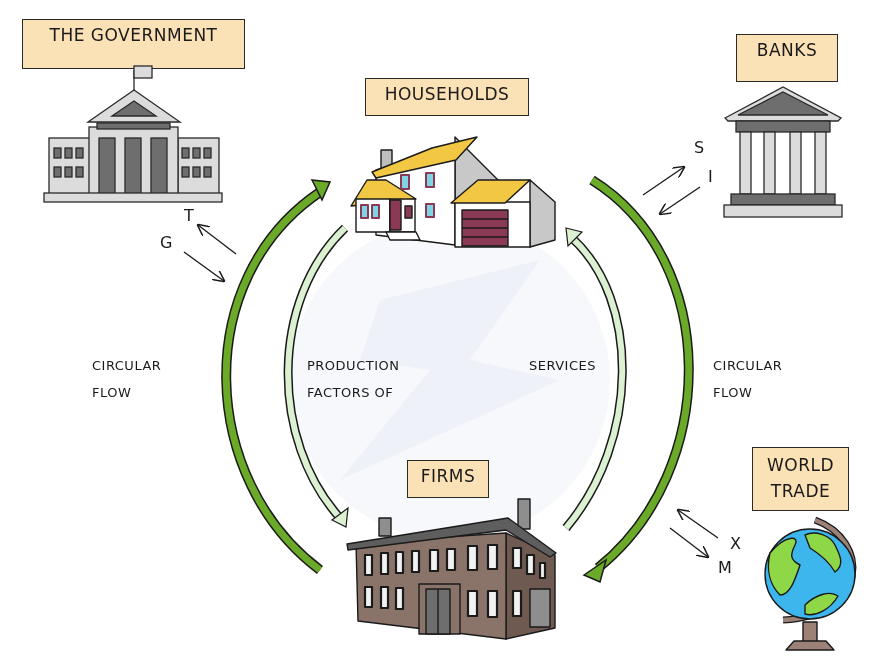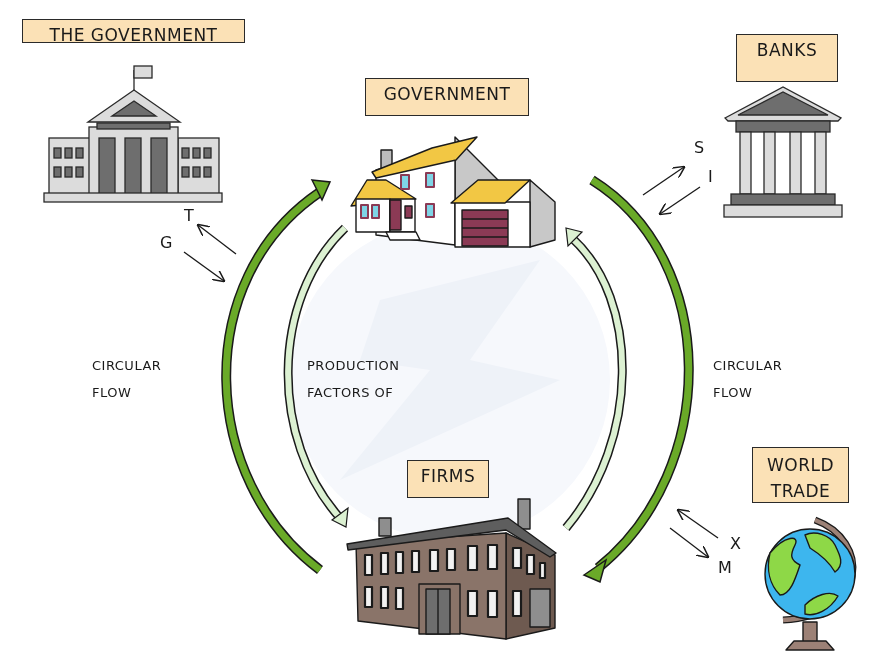--- a/index.html
+++ b/index.html
@@ -54,21 +54,21 @@
   <line x1="236" y1="254" x2="198" y2="225" stroke="#1a1a1a" stroke-width="1.3" marker-end="url(#blk)"></line>
   <line x1="184" y1="252" x2="224" y2="281" stroke="#1a1a1a" stroke-width="1.3" marker-end="url(#blk)"></line>
 
   <line x1="643" y1="195" x2="684" y2="167" stroke="#1a1a1a" stroke-width="1.3" marker-end="url(#blk)"></line>
   <line x1="700" y1="187" x2="660" y2="214" stroke="#1a1a1a" stroke-width="1.3" marker-end="url(#blk)"></line>
 
   <line x1="718" y1="538" x2="678" y2="510" stroke="#1a1a1a" stroke-width="1.3" marker-end="url(#blk)"></line>
   <line x1="670" y1="528" x2="708" y2="557" stroke="#1a1a1a" stroke-width="1.3" marker-end="url(#blk)"></line>
 </svg>
 
-<div class="label-box" style="left:22px; top:19px; width:223px; height:24px;text-align:center;">
+<div class="label-box" style="left:22px; top:19px; width:223px; height:50px;text-align:center;">
   <span>THE GOVERNMENT</span>
 </div>
 <svg class="layer" width="893" height="662" style="pointer-events:none">
   <g stroke="#2a2a2a" stroke-width="1.3">
     <line x1="134" y1="70" x2="134" y2="90"></line>
     <rect x="134" y="66" width="18" height="12" fill="#dcdcdc"></rect>
     <rect x="49" y="138" width="41" height="57" fill="#dcdcdc"></rect>
     <rect x="178" y="138" width="41" height="57" fill="#dcdcdc"></rect>
     <rect x="89" y="127" width="89" height="68" fill="#dcdcdc"></rect>
     <rect x="97" y="123" width="73" height="6" fill="#6e6e6e"></rect>
@@ -91,21 +91,21 @@
         <rect x="193" y="167" width="7" height="10"></rect>
         <rect x="204" y="167" width="7" height="10"></rect>
     </g>
     <rect x="44" y="193" width="178" height="9" fill="#dcdcdc"></rect>
   </g>
 </svg>
 <div class="flow-letter" style="left:184px; top:206px;">T</div>
 <div class="flow-letter" style="left:160px; top:233px;">G</div>
 
 <div class="label-box" style="left:365px; top:78px; width:164px; height:38px;">
-  <span>GOVERNMENT</span>
+  <span>HOUSEHOLDS</span>
 </div>
 <svg class="layer" width="893" height="662" style="pointer-events:none">
   <g stroke="#1a1a1a" stroke-width="1.4" stroke-linejoin="round">
     <rect x="381" y="150" width="11" height="20" fill="#bdbdbd"></rect>
     <polygon points="455,137 503,185 503,240 455,245" fill="#c8c8c8"></polygon>
     <polygon points="376,170 455,148 455,245 376,235" fill="#ffffff"></polygon>
     <polygon points="372,172 432,148 477,137 456,160 376,178" fill="#f2c744"></polygon>
     <polygon points="351,206 367,180 386,180 416,199" fill="#f2c744"></polygon>
     <rect x="356" y="199" width="34" height="33" fill="#ffffff"></rect>
     <rect x="390" y="199" width="25" height="33" fill="#ffffff"></rect>
@@ -150,20 +150,21 @@
 
 <div class="text" style="left:92px; top:352px;">
   <div>CIRCULAR</div>
   <div>FLOW</div>
 </div>
 <div class="text" style="left:307px; top:352px;">
   <div>PRODUCTION</div>
   <div>FACTORS OF</div>
 </div>
 <div class="text" style="left:464px; top:352px; text-align:right; width:132px;">
+  <div>SERVICES</div>
 </div>
 <div class="text" style="left:713px; top:352px;">
   <div>CIRCULAR</div>
   <div>FLOW</div>
 </div>
 
 <div class="label-box" style="left:407px; top:460px; width:82px; height:38px;">
   <span>FIRMS</span>
 </div>
 <svg class="layer" width="893" height="662" style="pointer-events:none">
@@ -192,21 +193,21 @@
         <rect x="540" y="563" width="5" height="15"></rect>
       <rect x="513" y="591" width="8" height="25"></rect>
     </g>
     <rect x="419" y="584" width="41" height="50" fill="#8a7469"></rect>
     <rect x="426" y="589" width="24" height="45" fill="#6e6e6e"></rect>
     <line x1="438" y1="589" x2="438" y2="634"></line>
     <rect x="530" y="589" width="20" height="38" fill="#8e8e8e"></rect>
   </g>
 </svg>
 
-<div class="label-box" style="left:752px; top:447px; width:97px; height:56px; line-height:26px;">
+<div class="label-box" style="left:752px; top:447px; width:97px; height:64px; line-height:26px;">
   <div>WORLD</div>
   <div>TRADE</div>
 </div>
 <svg class="layer" width="893" height="662" style="pointer-events:none">
   <g stroke="#1a1a1a" stroke-width="1.4" stroke-linejoin="round">
     <path d="M815 520 C870 540, 870 615, 783 620" fill="none" stroke="#1a1a1a" stroke-width="7"></path>
     <path d="M815 520 C870 540, 870 615, 783 620" fill="none" stroke="#9c8176" stroke-width="4.5"></path>
     <circle cx="810" cy="574" r="45" fill="#3db6ee"></circle>
     <path d="M770 553 C785 535, 800 535, 795 545 C790 555, 790 560, 800 565 C795 580, 790 595, 780 595 C770 585, 766 570, 770 553 Z" fill="#8ed847"></path>
     <path d="M805 535 C815 530, 830 535, 835 545 C840 555, 845 565, 835 572 C828 560, 818 553, 810 548 Z" fill="#8ed847"></path>

